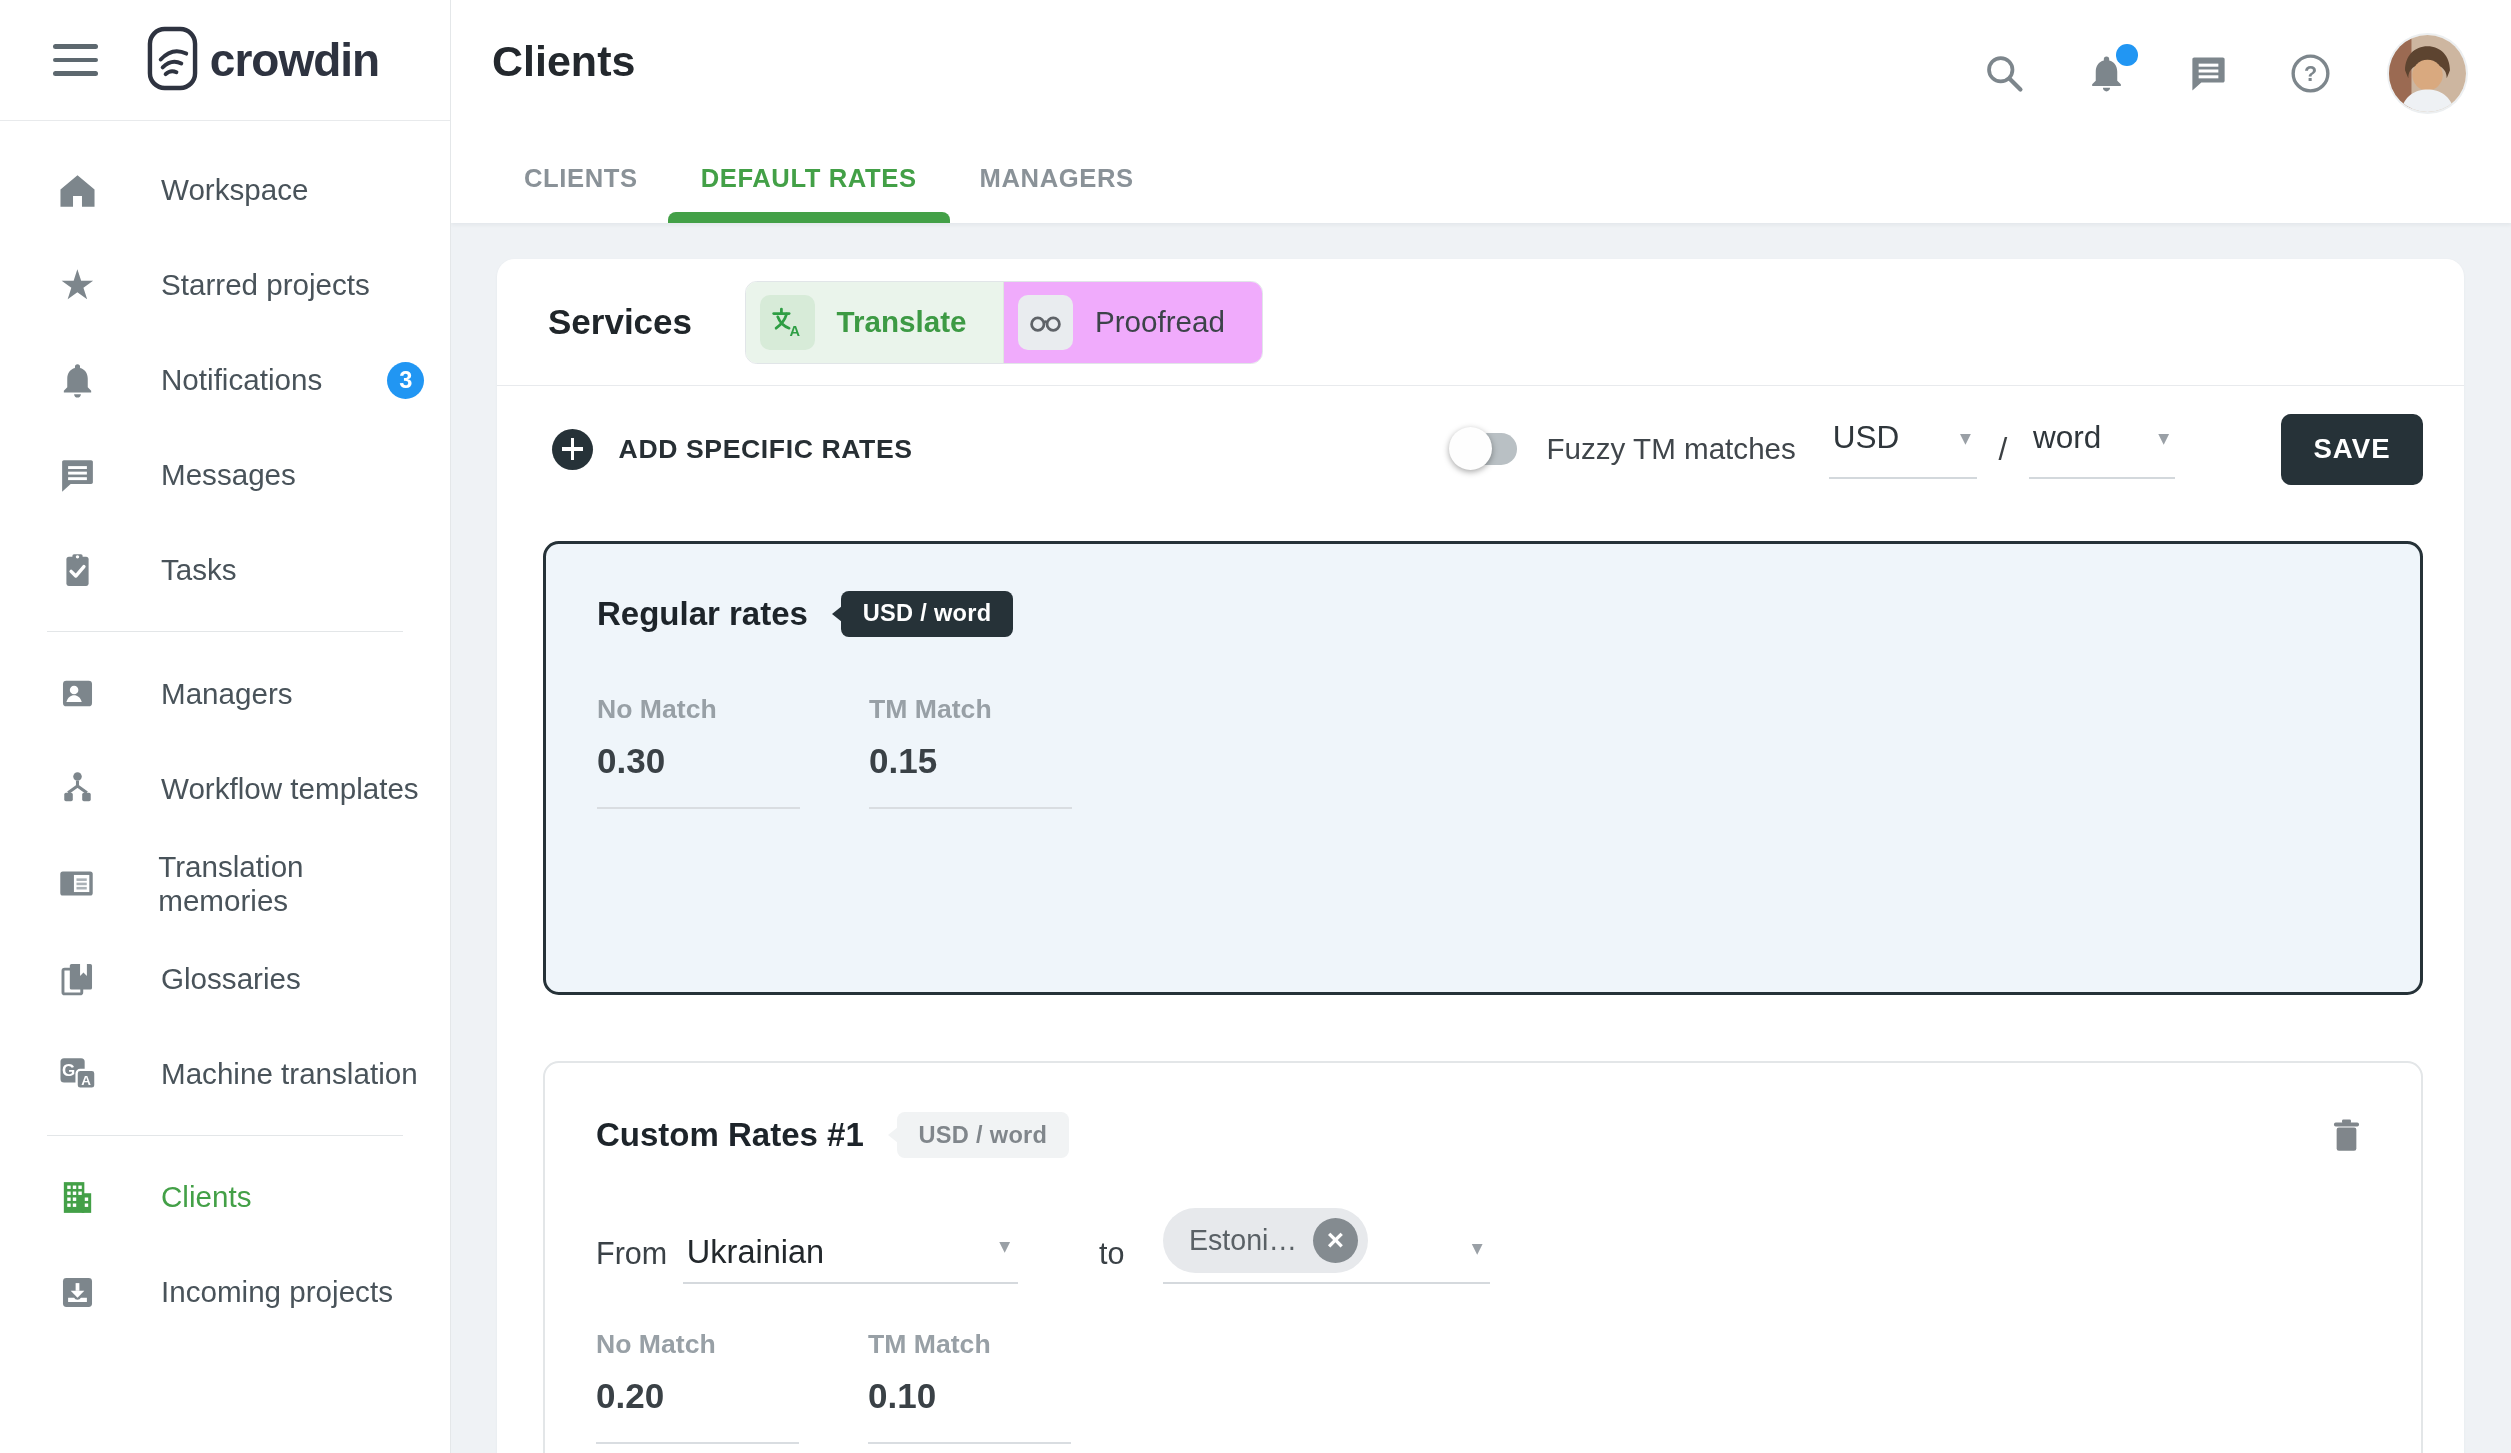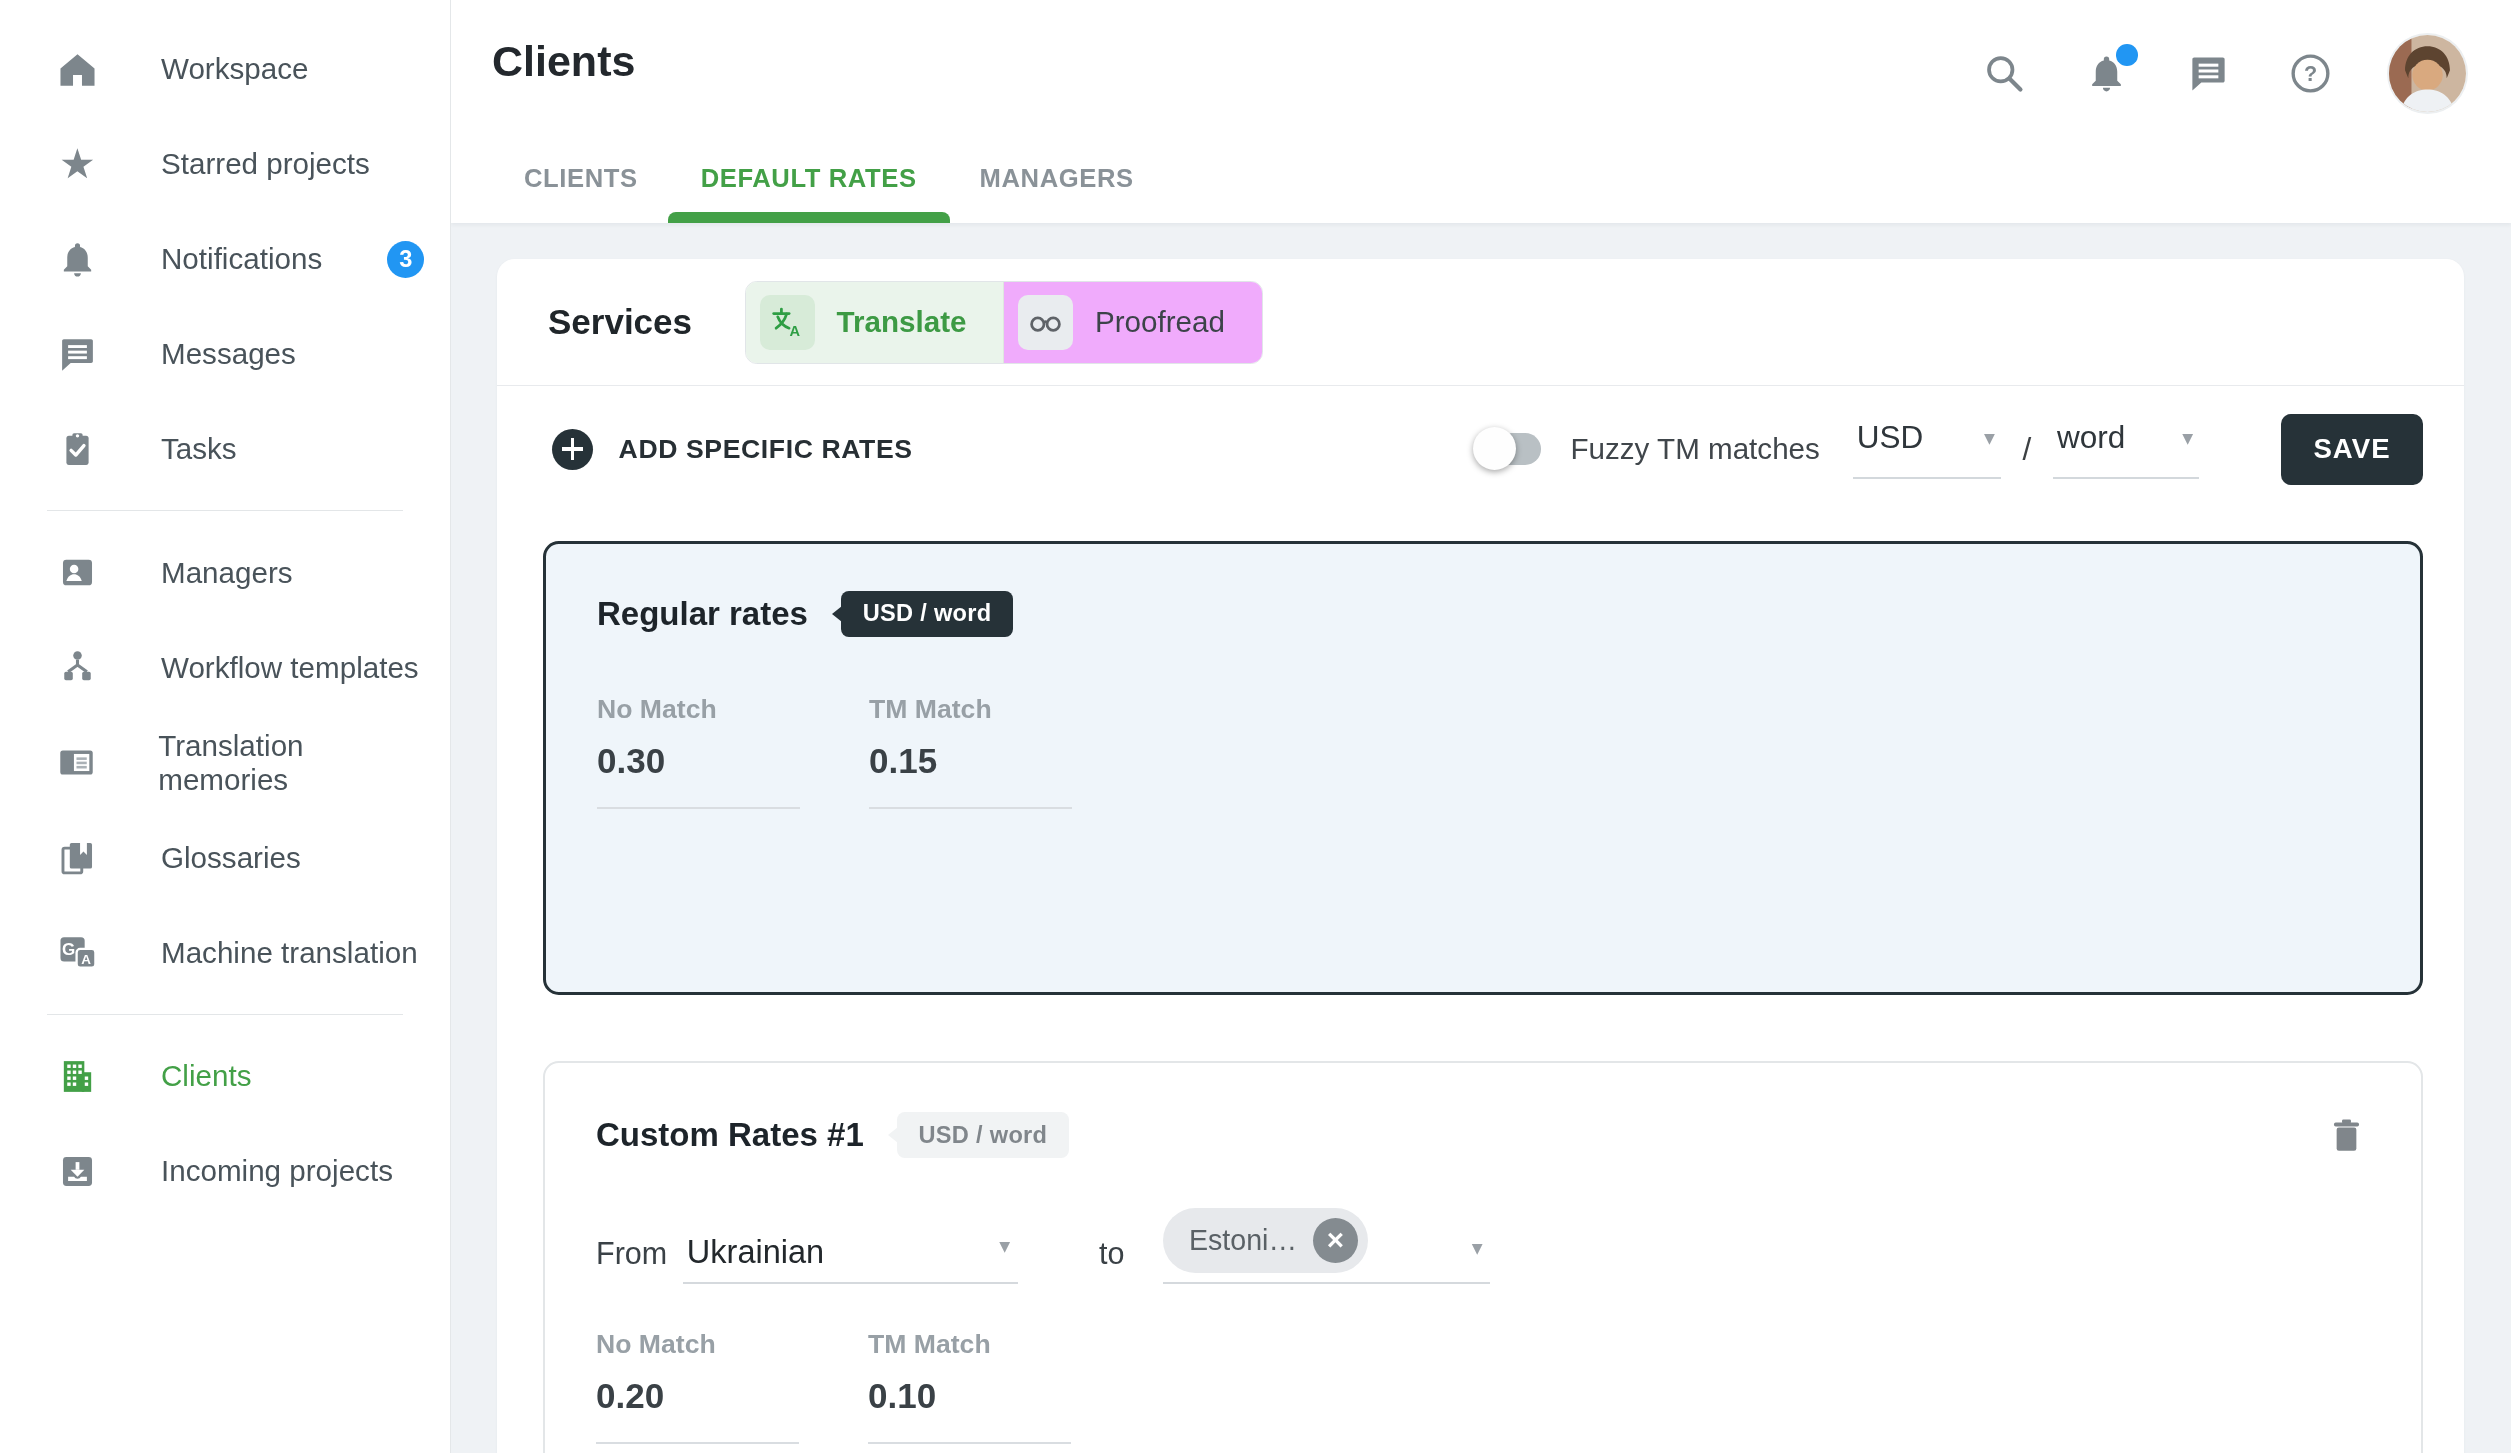--- a/index.html
+++ b/index.html
@@ -83,21 +83,21 @@
     background:#fefefe; box-shadow:0 2px 5.9px rgba(0,0,0,.35); }
   .fuzzy-lbl { font-size:29.6px; color:#40464b; margin:0 33px 0 29.6px; }
   .select { display:flex; align-items:flex-start; justify-content:space-between;
     border-bottom:2px solid #d3d8dc; padding:0 5.9px 21.7px 3.9px; cursor:pointer; }
   .select .val { font-size:31.5px; color:#2f363b; }
   .caret { font-family:"DejaVu Sans",sans-serif; font-size:21.7px; color:#9aa0a6; margin-left:13.8px;
     line-height:37px; }
   .sel-currency { width:148px; }
   .sel-unit { width:146px; }
   .slash { font-size:31.5px; color:#3c4043; margin:0 21.7px; }
-  .save-btn { margin-left:82px; width:142px; height:71px; border:none; border-radius:9.9px;
+  .save-btn { margin-left:106px; width:142px; height:71px; border:none; border-radius:9.9px;
     background:#263238; color:#fff; font-size:27.6px; font-weight:700; letter-spacing:1px;
     font-family:inherit; cursor:pointer; }
 
   
   .card { margin:0 41px 0 46px; border-radius:15.8px; }
   .card.regular { margin-top:28.6px; height:454px; background:#eff5fa; border:3px solid #263238;
     padding:47px 51px; }
   .card.custom { margin-top:66px; height:424px; background:#fff; border:2px solid #e3e6e8;
     padding:49px 51px; }
 
@@ -137,20 +137,38 @@
   .chip-txt { font-size:28.6px; color:#5a6166; }
   .chip-x { margin-left:15.8px; width:45px; height:45px; border-radius:50%; background:#848b90;
     color:#fff; font-size:29.6px; font-weight:700; display:flex; align-items:center;
     justify-content:center; cursor:pointer; line-height:1; }
   .lang-select .caret { line-height:51px; }
 </style>
 </head>
 <body>
 
 <div class="sidebar">
+  <div class="side-header">
+    <div class="burger">
+        <span></span>
+        <span></span>
+        <span></span>
+      </div>
+    <div class="logo">
+      <span>
+        <svg width="51" height="65" viewBox="0 0 52 66">
+          <rect x="3" y="3" width="46" height="60" rx="15" fill="none" stroke="#2e3340" stroke-width="4.5"></rect>
+          <path d="M14 34 q12 -13 26 -6" fill="none" stroke="#2e3340" stroke-width="4" stroke-linecap="round"></path>
+          <path d="M16 42 q9 -9 19 -4" fill="none" stroke="#2e3340" stroke-width="4" stroke-linecap="round"></path>
+          <path d="M19 49 q5 -5 11 -2" fill="none" stroke="#2e3340" stroke-width="4" stroke-linecap="round"></path>
+        </svg>
+      </span>
+      <span class="logo-word">crowdin</span>
+    </div>
+  </div>
 
   <div class="side-list">
 
     <div class="side-item">
       <span class="ic">
         <svg width="43" height="43" viewBox="0 0 48 48">
             <path d="M24 7 L43 23 V42 H29 V30 H19 V42 H5 V23 Z" fill="#7d868c"></path>
           </svg>
       </span>
       <span class="lbl">Workspace</span>

